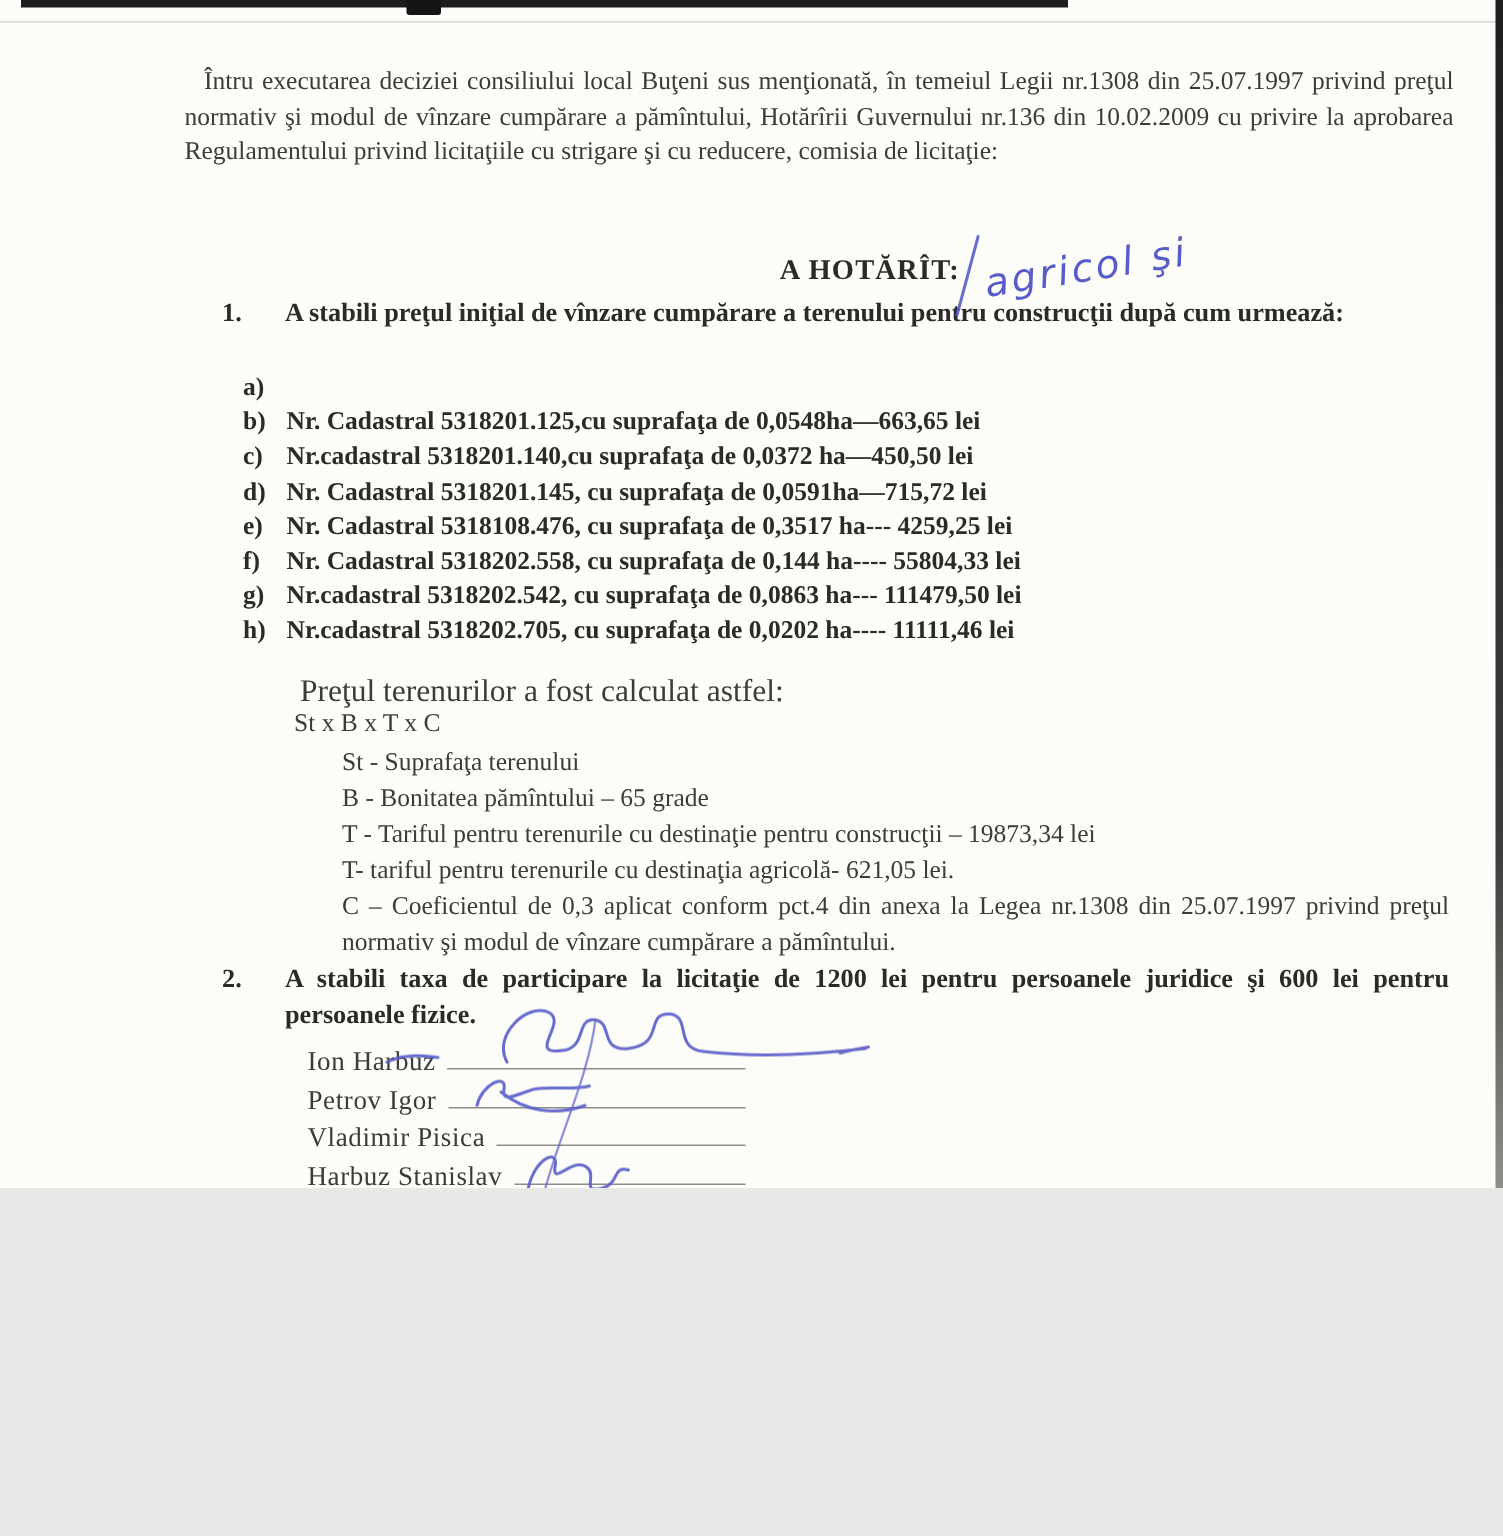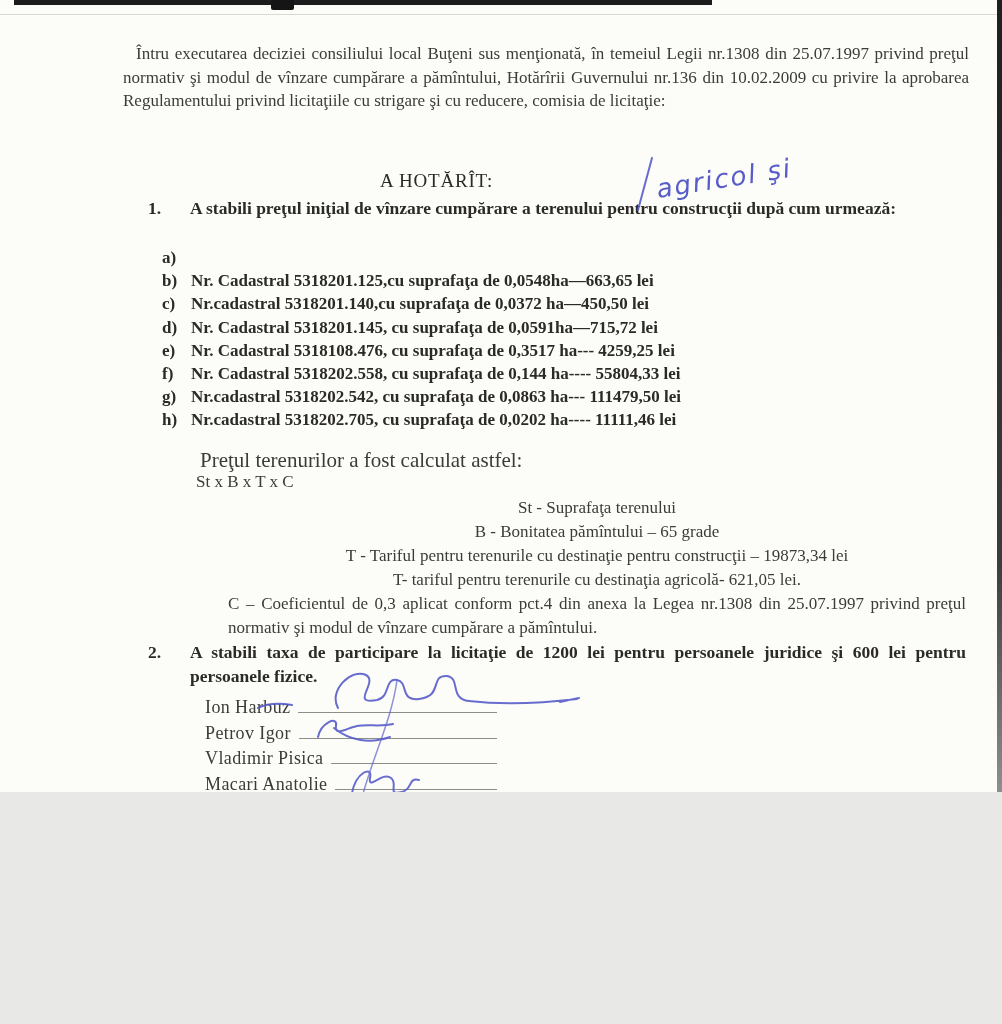--- a/index.html
+++ b/index.html
@@ -10,34 +10,34 @@
   }
   
   .top-strip{position:absolute;left:14px;top:0;width:698px;height:5px;background:#1d1d1d;}
   .top-bump{position:absolute;left:271px;top:0;width:23px;height:10px;background:#151515;border-radius:0 0 2px 2px;}
   .scan-line{position:absolute;left:0;top:14px;width:1002px;height:1px;background:#d9d9d4;}
   .right-bar{position:absolute;right:0;top:0;width:5px;height:1024px;
     background:linear-gradient(#1f1f1f 0%,#3c3c3c 55%,rgba(70,70,70,.55) 80%,rgba(70,70,70,.15) 96%);}
   
   .justify{text-align:justify;}
   #intro{position:absolute;left:123px;top:42px;width:846px;font-size:17px;line-height:23.5px;text-indent:13px;}
-  #title{position:absolute;left:380px;top:170px;width:260px;text-align:left;
-    font-size:19px;font-weight:400;letter-spacing:.8px;color:#2b2a26;}
+  #title{position:absolute;left:380px;top:170px;width:260px;text-align:right;
+    font-size:19px;font-weight:700;letter-spacing:.8px;color:#2b2a26;}
   .num-item{position:absolute;display:flex;font-weight:700;color:#2b2a26;font-size:17.5px;line-height:23.5px;}
   #item1{left:148px;top:197px;width:818px;}
   #item2{left:148px;top:641px;width:818px;}
   .num-item .marker{width:42px;flex:none;}
   .num-item .itm-text{flex:1;text-align:justify;}
   #sub-items{position:absolute;left:162px;top:248px;width:806px;}
   .sub-row{display:flex;height:23.2px;font-weight:700;color:#2b2a26;font-size:17px;}
   .sub-row .marker{width:29px;flex:none;}
   #calc-intro{position:absolute;left:200px;top:448px;font-size:21px;}
   #formula{position:absolute;left:196px;top:472px;font-size:17px;text-align:center;}
   #defs{position:absolute;left:228px;top:496px;width:738px;font-size:17px;}
-  .def-line{line-height:24px;text-align:center;}
+  .def-line{line-height:24px;}
   .def-line.wrap{text-align:justify;}
   #signatories{position:absolute;left:205px;top:697px;width:292px;font-size:18px;}
   .sig-row{display:flex;align-items:baseline;height:25.6px;}
   .sig-row .name{white-space:nowrap;letter-spacing:.4px;}
   .sig-row .sig-line{flex:1;border-bottom:1.4px solid #8e8e89;margin:0 0 3px 8px;}
   
   #handwriting,#stamp-wrap{position:absolute;pointer-events:none;}
   #handwriting{left:0;top:0;width:1002px;height:1024px;}
   #stamp-wrap{left:616px;top:780px;width:186px;height:186px;}
 </style>
@@ -114,20 +114,24 @@
     <div class="sig-row">
       <span class="name">Ion Harbuz</span>
       <span class="sig-line"></span>
     </div>
     <div class="sig-row">
       <span class="name">Petrov Igor</span>
       <span class="sig-line"></span>
     </div>
     <div class="sig-row">
       <span class="name">Vladimir Pisica</span>
+      <span class="sig-line"></span>
+    </div>
+    <div class="sig-row">
+      <span class="name">Harbuz Stanislav</span>
       <span class="sig-line"></span>
     </div>
     <div class="sig-row">
       <span class="name">Macari Anatolie</span>
       <span class="sig-line"></span>
     </div>
     <div class="sig-row">
       <span class="name">Merlă Sergiu</span>
       <span class="sig-line"></span>
     </div>

